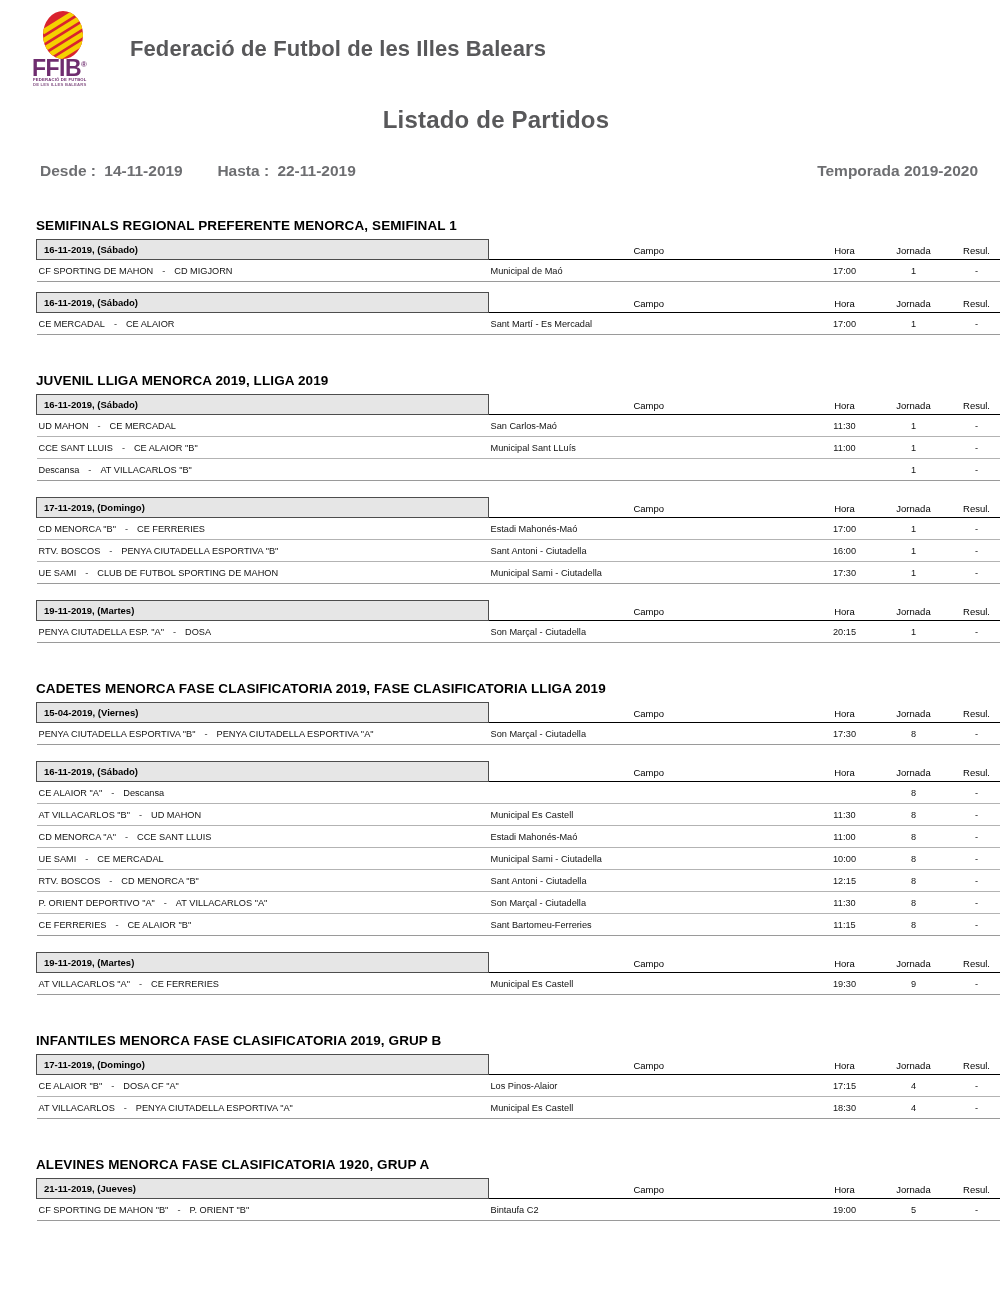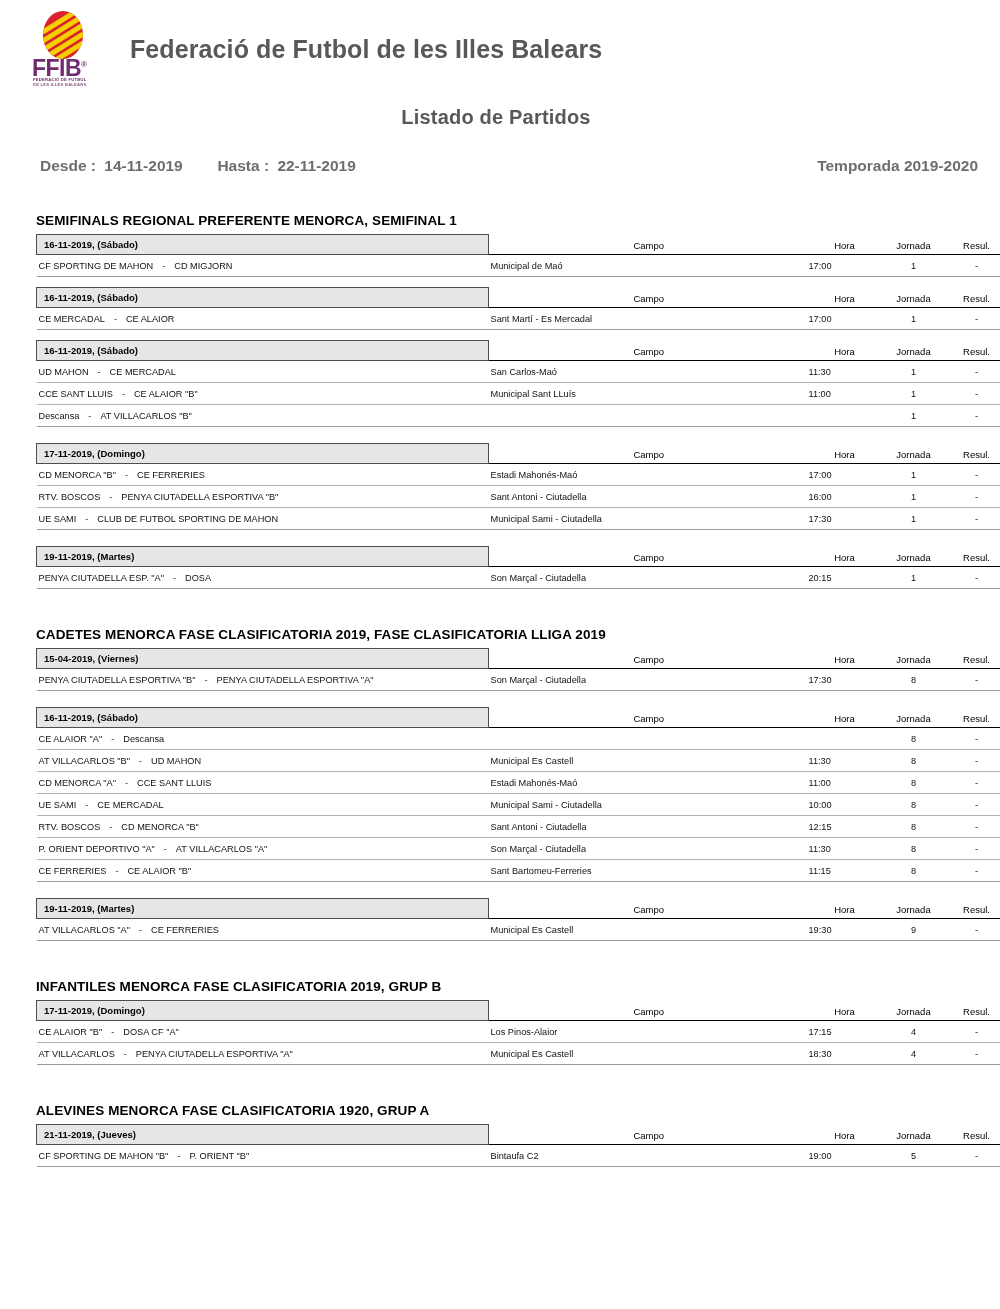--- a/index.html
+++ b/index.html
@@ -82,29 +82,29 @@
     font-size: 4.2px;
     letter-spacing: 0.2px;
     white-space: nowrap;
     font-weight: bold;
   }
   .logo-sub1 { top: 66px; }
   .logo-sub2 { top: 71px; color:#8a5a8a; }
 
   .org-title {
     margin-left: 30px;
-    font-size: 25px;
+    font-size: 22px;
     font-weight: bold;
     color: #58585a;
     letter-spacing: 0.1px;
   }
 
   .doc-title {
     text-align: center;
-    font-size: 20px;
+    font-size: 24px;
     font-weight: bold;
     color: #58585a;
     margin-top: 28px;
     letter-spacing: 0.2px;
   }
 
   .range-bar {
     display: flex;
     justify-content: space-between;
     align-items: baseline;
@@ -180,21 +180,21 @@
     border-bottom: 1.2px solid #b3b3b3;
     vertical-align: middle;
     white-space: nowrap;
     overflow: hidden;
     text-overflow: ellipsis;
   }
   tbody tr:last-child td { border-bottom: 1.4px solid #9a9a9a; }
   td.teams { padding-left: 2px; }
   td.teams .sep { padding: 0 9px; color:#333; }
   td.campo  { padding-left: 2px; }
-  td.hora   { }
+  td.hora   { text-align: center; }
   td.jornada{ text-align: center; }
   td.resul  { text-align: center; }
 </style>
 </head>
 <body>
 
 <div class="page">
 
   <div class="masthead">
     <div class="logo">
@@ -283,20 +283,21 @@
                 <td class="campo">Sant Martí - Es Mercadal</td>
                 <td class="hora">17:00</td>
                 <td class="jornada">1</td>
                 <td class="resul">-</td>
               </tr>
             </tbody>
           </table>
         </div>
       </div>
       <div class="comp">
+        <div class="comp-title">JUVENIL LLIGA MENORCA 2019, LLIGA 2019</div>
         <div class="daygroup">
           <table class="matches">
             <colgroup>
               <col class="c-teams">
               <col class="c-campo">
               <col class="c-hora">
               <col class="c-jor">
               <col class="c-res">
             </colgroup>
             <thead>

